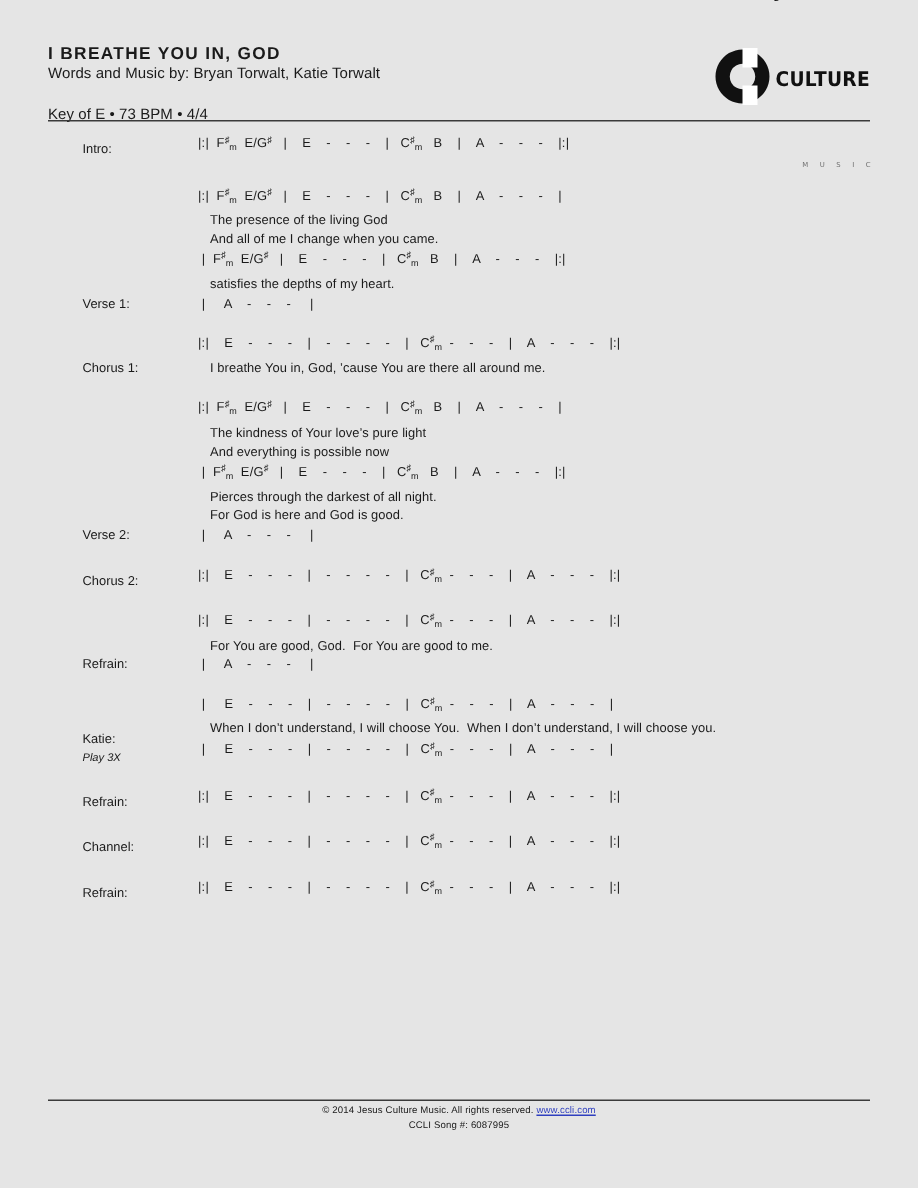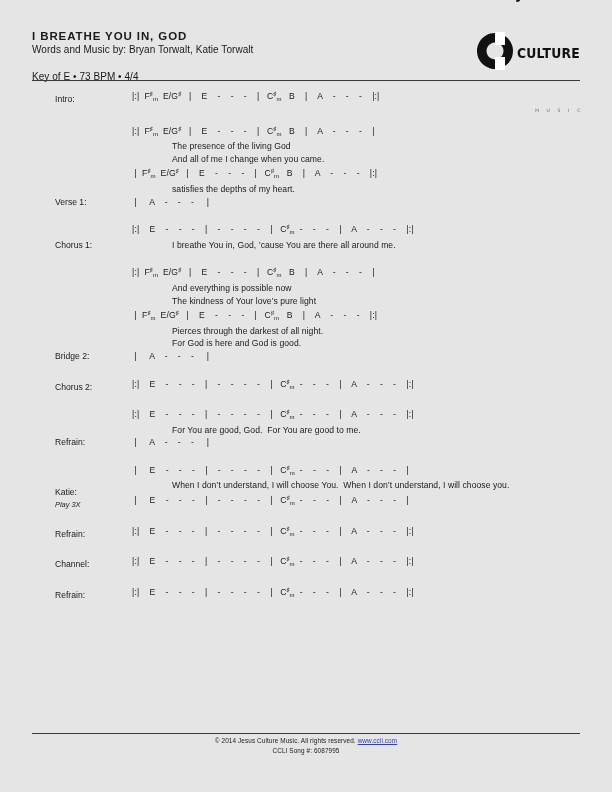--- a/index.html
+++ b/index.html
@@ -146,21 +146,20 @@
     white-space: pre;
     letter-spacing: 0.15px;
   }
   .lyric-line {
     font-size: 8.6px;
     color: #1a1a1a;
     line-height: 12.6px;
     white-space: pre;
     padding-left: 8px;
     letter-spacing: 0.05px;
-    margin-left: 32px;
   }
   .chord-line .sharp {
     font-size: 6.2px;
     vertical-align: 3px;
     letter-spacing: 0;
   }
   .chord-line .min {
     font-size: 6.0px;
     vertical-align: -2px;
     letter-spacing: 0;
@@ -246,26 +245,26 @@
         <div class="label-col">
           <div class="sec-label">Chorus 1:</div>
         </div>
         <div class="lines-col">
           <div class="chord-line">|:|    E    -    -    -    |    -    -    -    -    |   C<span class="sharp">♯</span><span class="min">m</span>  -    -    -    |    A    -    -    -    |:|</div>
           <div class="lyric-line">I breathe You in, God, ’cause You are there all around me.</div>
         </div>
       </div>
       <div class="section gap-md">
         <div class="label-col">
-          <div class="sec-label">Bridge 2:</div>
+          <div class="sec-label">Verse 2:</div>
         </div>
         <div class="lines-col">
           <div class="chord-line">|:|  F<span class="sharp">♯</span><span class="min">m</span>  E/G<span class="sharp">♯</span>   |    E    -    -    -    |   C<span class="sharp">♯</span><span class="min">m</span>   B    |    A    -    -    -    |</div>
+          <div class="lyric-line">The kindness of Your love’s pure light</div>
           <div class="lyric-line">And everything is possible now</div>
-          <div class="lyric-line">The kindness of Your love’s pure light</div>
           <div class="chord-line"> |  F<span class="sharp">♯</span><span class="min">m</span>  E/G<span class="sharp">♯</span>   |    E    -    -    -    |   C<span class="sharp">♯</span><span class="min">m</span>   B    |    A    -    -    -    |:|</div>
           <div class="lyric-line">Pierces through the darkest of all night.</div>
           <div class="lyric-line">For God is here and God is good.</div>
           <div class="chord-line"> |     A    -    -    -     |</div>
         </div>
       </div>
       <div class="section gap-md">
         <div class="label-col">
           <div class="sec-label">Chorus 2:</div>
         </div>

